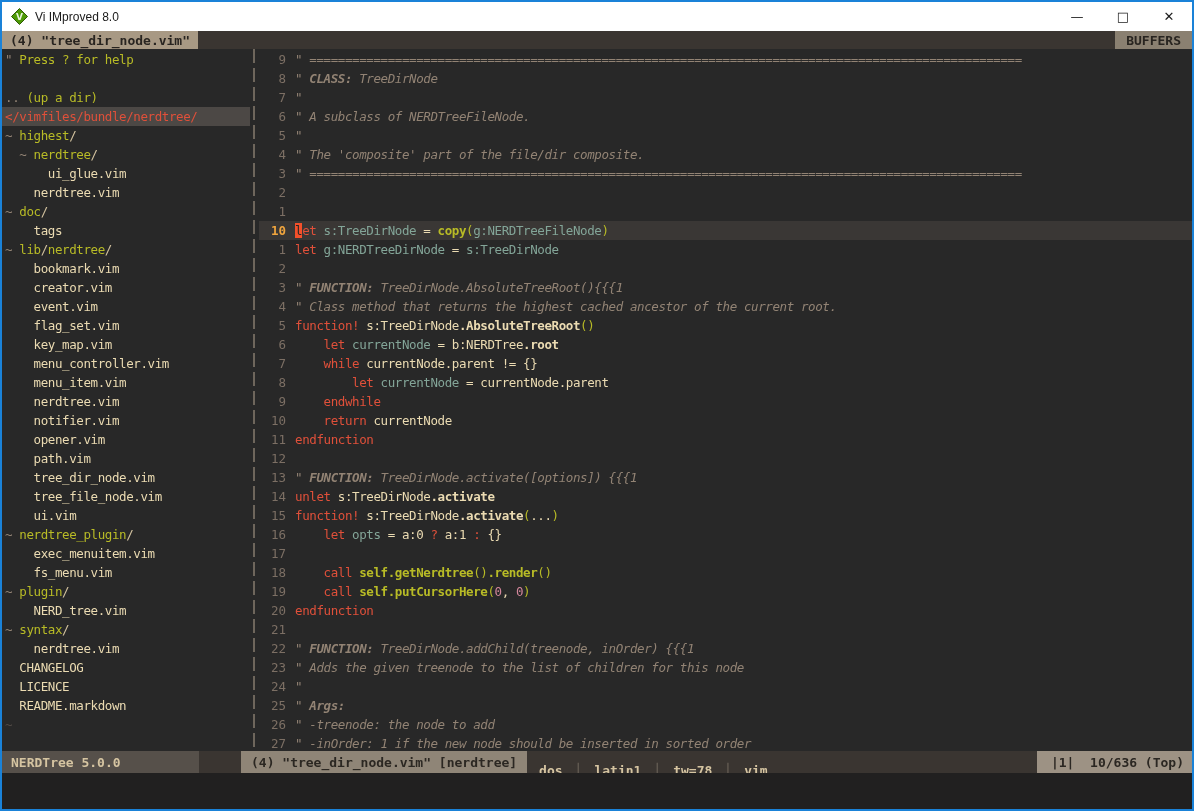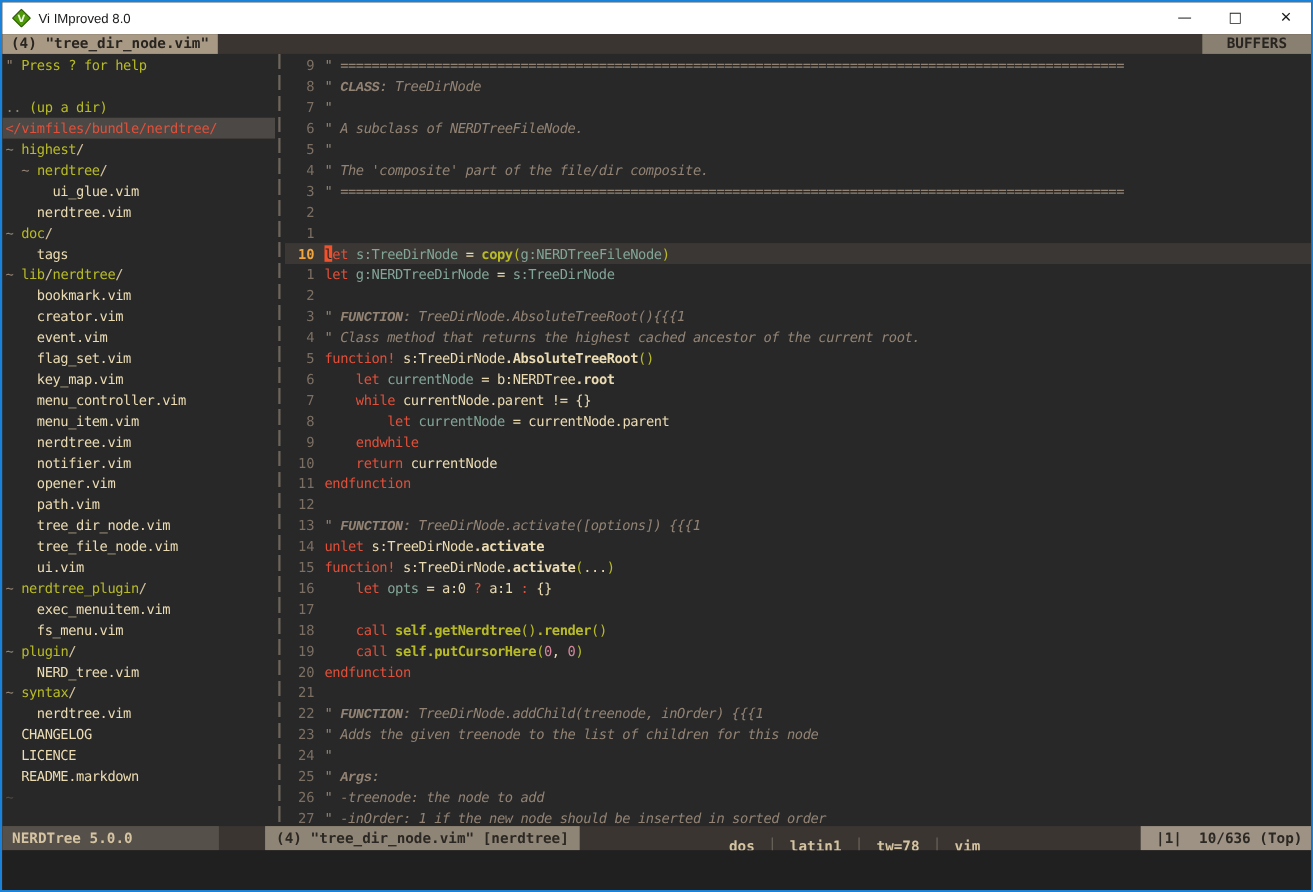--- a/index.html
+++ b/index.html
@@ -17,21 +17,21 @@
   .vim-icon { width:17px; height:17px; margin-right:7px; display:inline-block; }
   .title { font-family:"Liberation Sans", sans-serif; font-size:12px; color:var(--title_fg); }
   .controls { margin-left:auto; display:flex; height:100%; }
   .ctrl { width:46px; height:100%; display:flex; align-items:center; justify-content:center;
           color:#1a1a1a; font-size:13px; cursor:default; font-family:"DejaVu Sans", sans-serif; }
   
   .tabline { height:18px; background:var(--tabline_bg); display:flex; align-items:stretch; flex:none;
              font-size:13px; font-weight:bold; }
   .tab { background:var(--tab_bg); color:var(--tab_fg); padding:0 8px; display:flex; align-items:center; white-space:pre; }
   .tab-fill { flex:1; }
-  .buffers { background:var(--buffers_bg); color:var(--tab_fg); padding:0 22px; display:flex; align-items:center; }
+  .buffers { background:var(--buffers_bg); color:var(--tab_fg); padding:0 11px; display:flex; align-items:center; }
   
   .main { flex:none; height:702px; display:flex; overflow:hidden; }
   .nerdtree { width:248px; flex:none; overflow:hidden; padding-top:1px; }
   .vsep { width:9px; flex:none; position:relative; }
   .vsep::before { content:""; position:absolute; left:3px; top:0; bottom:0; width:2px;
     background:repeating-linear-gradient(to bottom, var(--sepline) 0 14px, var(--bg) 14px 19px); }
   .code { flex:1; overflow:hidden; padding-top:1px; }
   .row { height:19px; line-height:19px; white-space:pre; font-size:12.5px; letter-spacing:-0.4px; }
   .trow { padding-left:3px; color:var(--fg); }
   .trow.hl { background:var(--root_hl_bg); }
@@ -40,39 +40,39 @@
   .erow .lt { padding-left:9px; }
   .erow.cur { background:var(--cursorline); }
   .erow.cur .ln { color:var(--cursor_ln); font-weight:bold; }
   .cursor { background:var(--cursor); color:#282828; }
   
   .c-kw   { color:var(--red); }
   .c-fn   { color:var(--green); font-weight:bold; }
   .c-id   { color:var(--teal); }
   .c-num  { color:var(--purple); }
   .c-com  { color:var(--gray); font-style:italic; }
-  .c-comB { color:var(--gray); font-style:italic; font-weight:bold;font-family:Liberation Mono, monospace; }
+  .c-comB { color:var(--gray); font-style:italic; font-weight:bold; }
   .c-txt  { color:var(--fg); }
   .c-txtB { color:var(--fg); font-weight:bold; }
   .c-par  { color:var(--green); }
   .c-gray { color:var(--gray); }
   .c-green{ color:var(--green); }
   .c-dirb { color:var(--green); font-weight:normal; }
   .c-slash{ color:var(--slash); }
   .c-file { color:var(--fg); }
   .c-red  { color:var(--red); }
   .c-dim  { color:var(--dim); }
   
   .statusbar { height:22px; flex:none; display:flex; background:var(--tabline_bg);
                font-size:13px; font-weight:bold; white-space:pre; }
   .st-seg { display:flex; align-items:center; }
   .st-left { width:197px; background:var(--status_nc_bg); color:var(--status_nc_fg); padding-left:9px; }
   .st-spacer { width:42px; }
   .st-center { background:var(--status_bg); color:var(--status_fg); padding:0 10px; }
-  .st-mid { flex:1; display:flex; align-items:center; justify-content:center; color:var(--status_nc_fg); gap:0;margin-top:16px; }
+  .st-mid { flex:1; display:flex; align-items:center; justify-content:flex-start; color:var(--status_nc_fg); gap:0;margin-top:16px; }
   .st-item { padding:0 12px; }
   .st-sep { color:var(--sepline); }
   .st-pos { background:var(--pos_bg); color:var(--status_fg); padding:0 8px 0 14px; margin-left:10px; min-width:139px; justify-content:flex-end; }
   
   .cmdline { flex:1; background:var(--cmd_bg); }
 </style>
 </head>
 <body>
 
 <div class="window">

